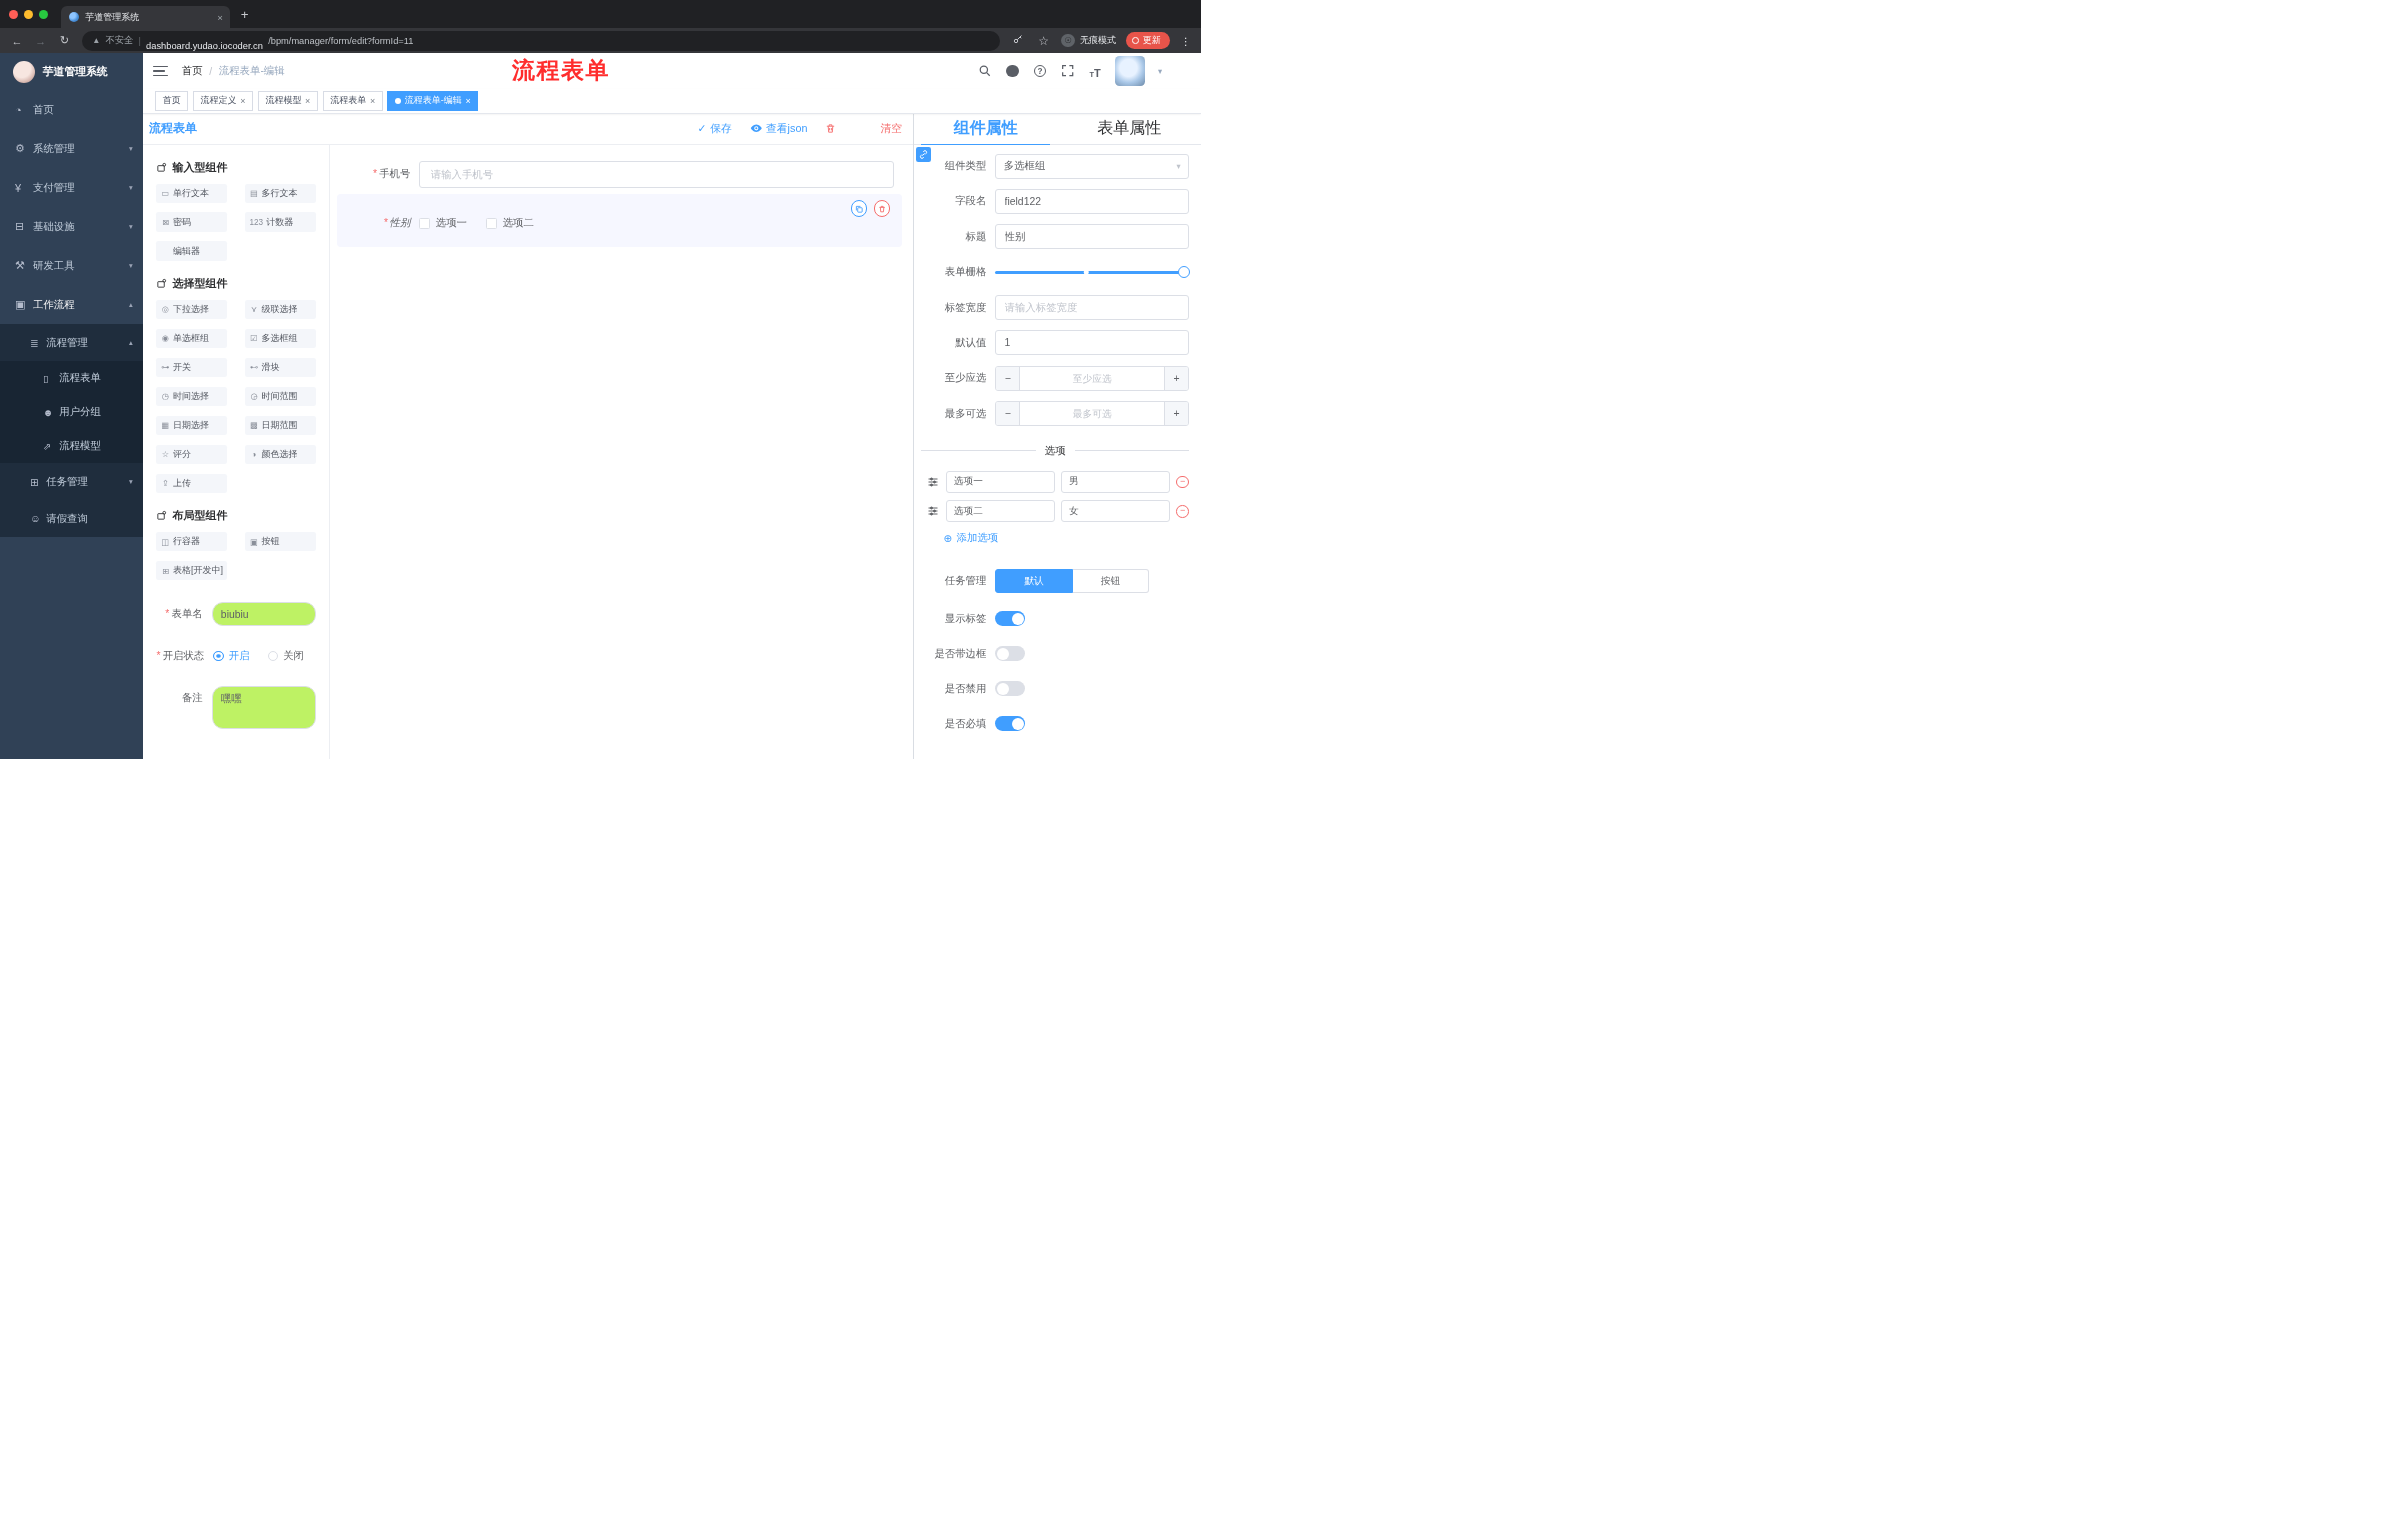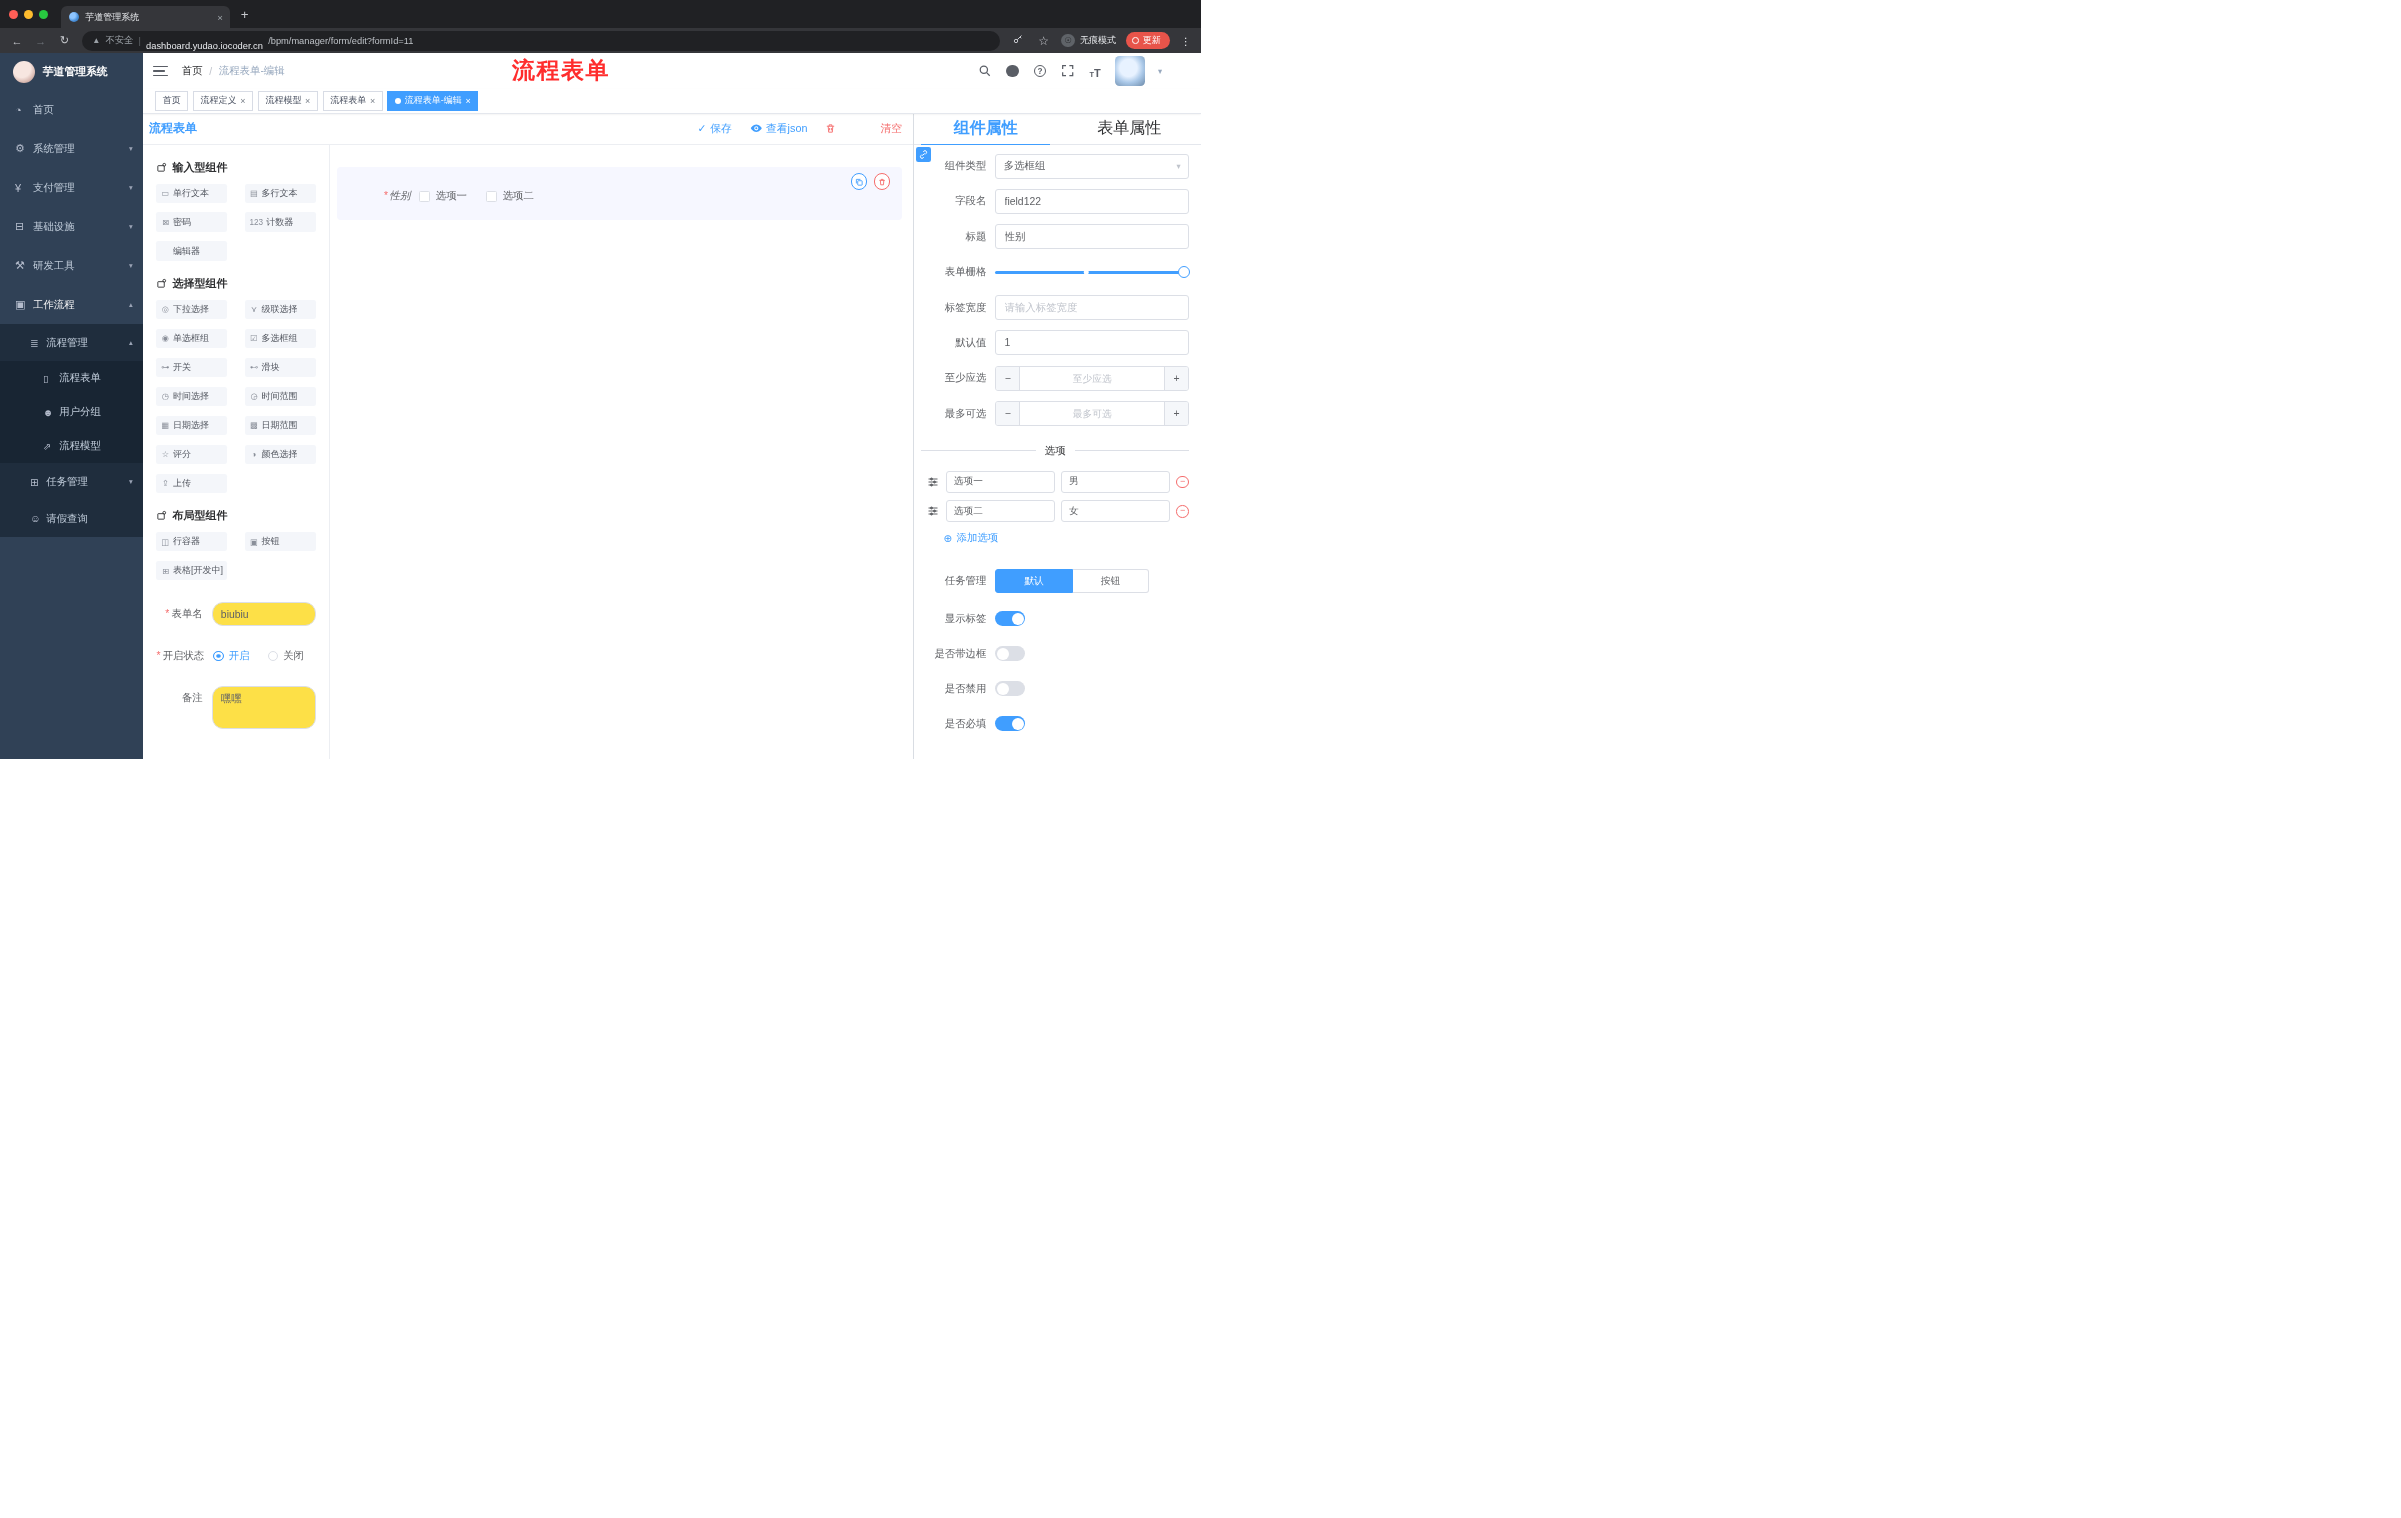--- a/index.html
+++ b/index.html
@@ -114,21 +114,21 @@
   .p-item { height:19.3px; background:#f4f6fa; border-radius:2.2px; display:flex; align-items:center; gap:3px;
             padding:0 4.5px; font-size:9px; color:#545861; cursor:move; white-space:nowrap; overflow:hidden; }
   .p-item .ic { color:#8a8f99; font-size:8.2px; flex:none; min-width:9px; text-align:center; }
 
   .p-form { margin-top:22px; }
   .pf-row { display:flex; align-items:flex-start; margin-bottom:18px; }
   .pf-label { width:53px; text-align:right; font-size:10.4px; color:#606266; padding-top:5.2px; white-space:nowrap; }
   .req { color:#f56c6c; margin-right:2.2px; }
   .pf-ctrl { margin-left:9px; width:119px; }
   .inp { width:100%; height:24px; border:0.7px solid #dcdfe6; border-radius:11px; padding:0 8.2px; font-size:10.4px;
-         color:#606266; outline:none; font-family:inherit; background:#fde047; }
+         color:#606266; outline:none; font-family:inherit; background:#bef264; }
   .inp::placeholder { color:#c0c4cc; }
   textarea.inp { height:43px; padding-top:4.5px; resize:none; }
   .radios { display:flex; align-items:center; gap:18px; height:24px; }
   .radio { display:flex; align-items:center; gap:5.2px; font-size:10.4px; color:#606266; cursor:pointer; }
   .radio .rb { width:10.4px; height:10.4px; border:0.7px solid #dcdfe6; border-radius:50%; background:#fff; }
   .radio.sel { color:#409eff; }
   .radio.sel .rb { border-color:#409eff; background:#409eff; box-shadow:inset 0 0 0 2.2px #fff; }
 
   
   .canvas { flex:1; min-width:0; padding:16.3px 18.6px 0 7.4px; background:#fff; overflow:hidden; }
@@ -554,20 +554,24 @@
                   </span>
                 </div>
                 <div class="pf-row">
                   <span class="pf-label">备注</span>
                   <span class="pf-ctrl"><textarea class="inp" style="">嘿嘿</textarea></span>
                 </div>
               </div>
             </div>
 
             <div class="canvas">
+              <div class="c-row">
+                <span class="c-label"><span class="req">*</span><span>手机号</span></span>
+                <input class="c-input" placeholder="请输入手机号" style="">
+              </div>
 
               <div class="sel-block">
                 <div class="c-row">
                   <span class="c-label"><span class="req">*</span><span>性别</span></span>
                   <span class="cb-group">
                     <span class="cbx">
                         <span class="box"></span>
                         <span>选项一</span>
                       </span>
                     <span class="cbx">

